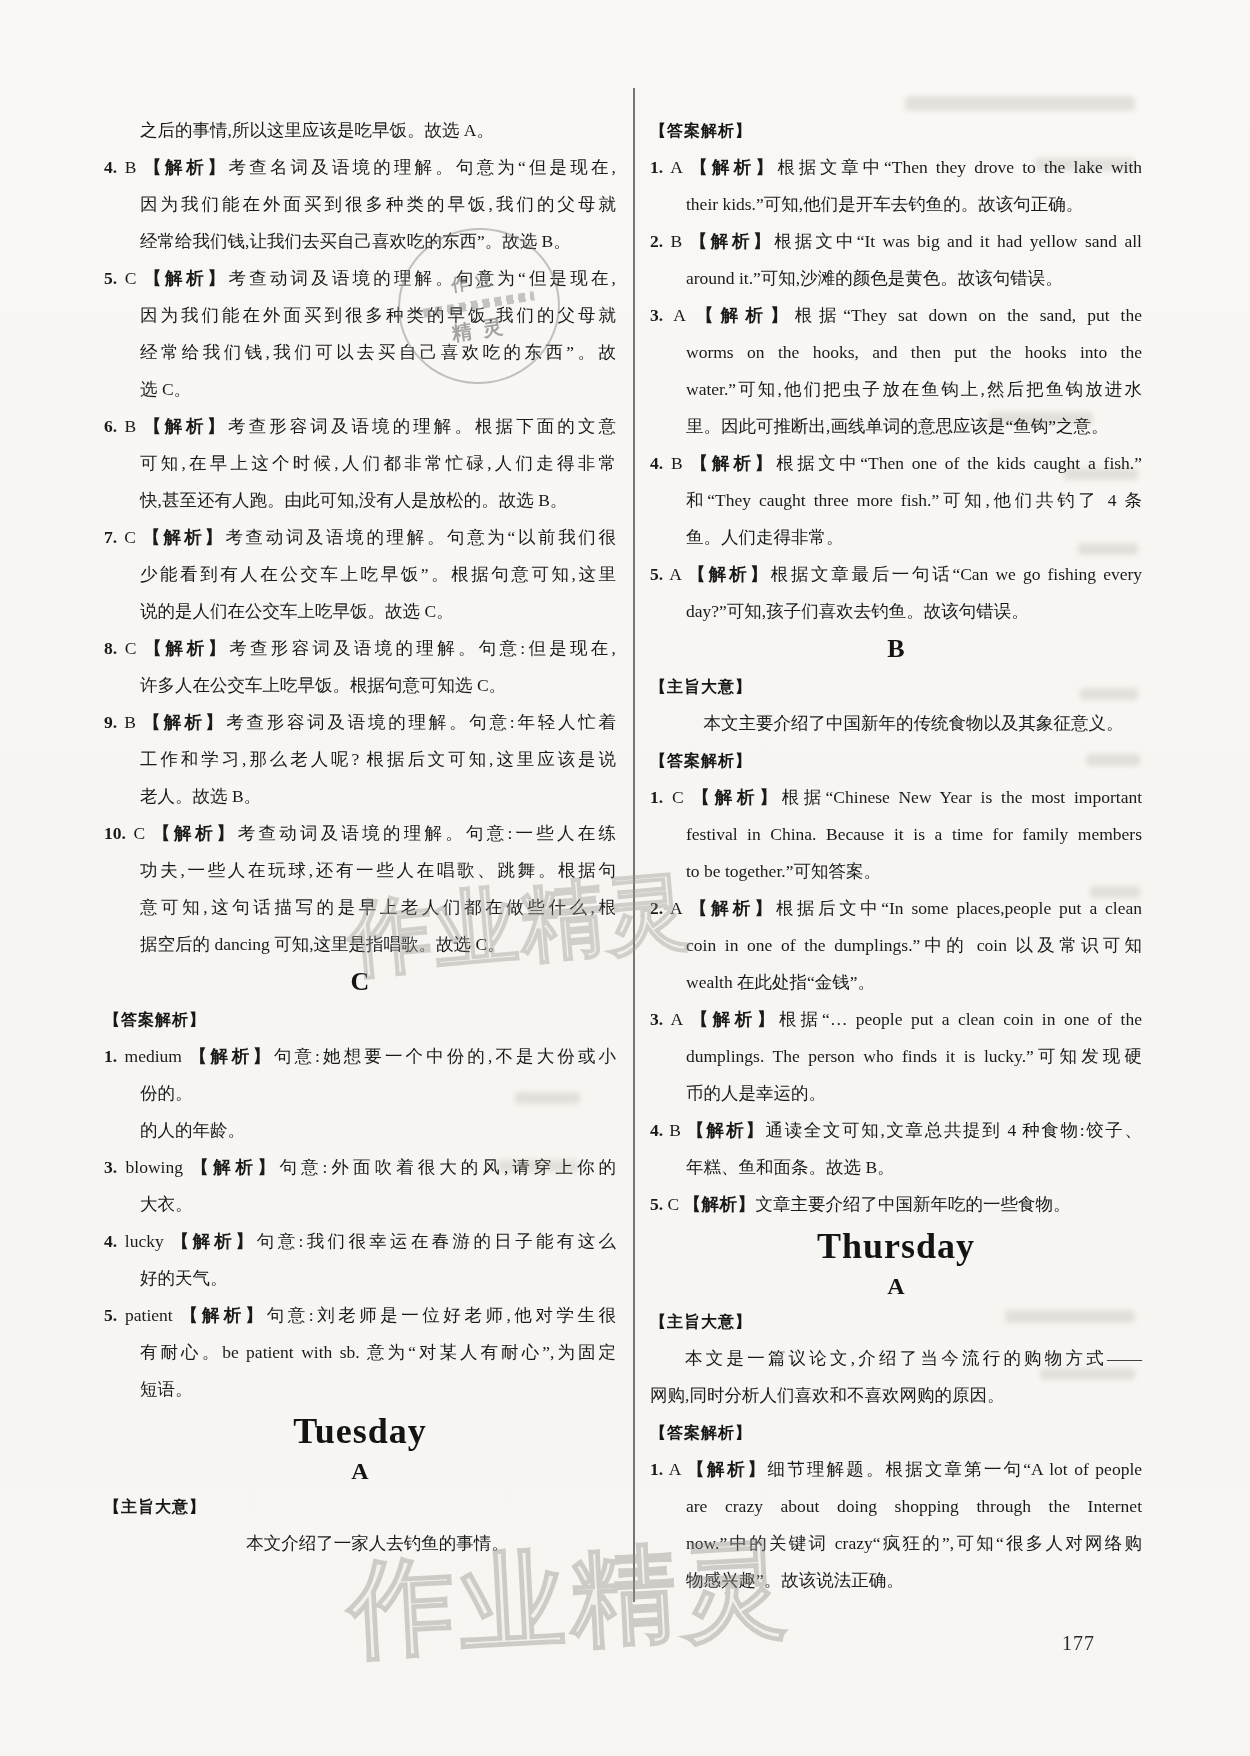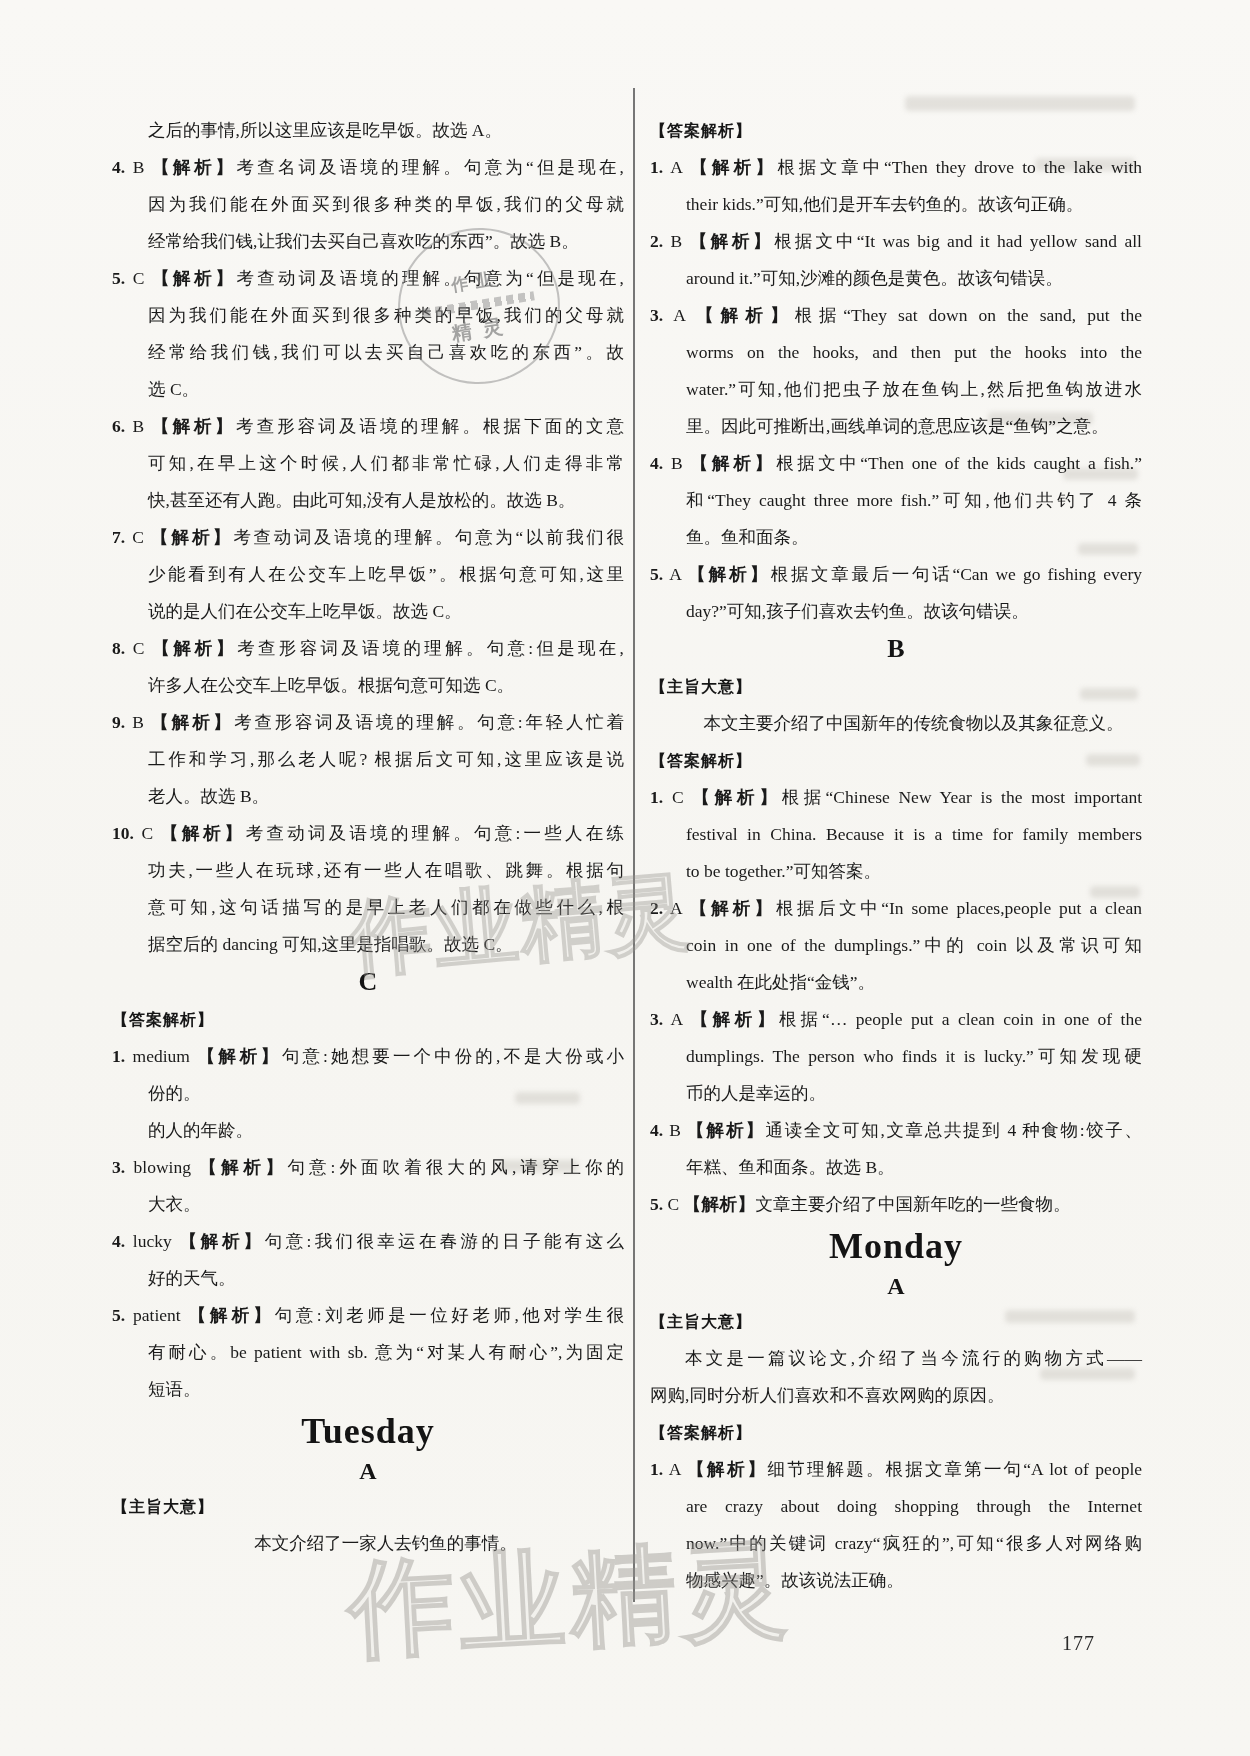--- a/index.html
+++ b/index.html
@@ -2,21 +2,21 @@
 <html><head>
 <meta charset="utf-8">
 <style>
   html,body{margin:0;padding:0;background:#e9e8e4;}
   .page{
     position:relative;width:1250px;height:1756px;overflow:hidden;
     background:linear-gradient(180deg,#f9f8f5 0%,#f6f5f1 55%,#f7f6f2 100%);
     font-family:"Liberation Serif","DejaVu Serif",serif;color:#191919;
   }
   .column{position:absolute;top:112px;}
-  .col-left{left:112px;width:512px;}
+  .col-left{left:104px;width:512px;}
   .col-right{left:650px;width:492px;}
   .divider{position:absolute;left:633px;top:88px;width:1.5px;height:1514px;background:#5f5f5f;opacity:.85;}
   .block{margin:0;}
   .line{height:37px;line-height:37px;font-size:17.5px;white-space:nowrap;color:#1a1a1a;}
   .line.j{white-space:normal;text-align:justify;text-align-last:justify;}
   .line.cont{padding-left:36px;}
   .line.indent{padding-left:35px;text-align:center;}
   .line b.num{font-weight:700;}
   .line b.jx{font-family:"Liberation Sans","DejaVu Sans",sans-serif;font-weight:700;letter-spacing:.5px;}
   .label{font-family:"Liberation Sans","DejaVu Sans",sans-serif;font-weight:700;font-size:16px;height:37px;line-height:37px;letter-spacing:1px;color:#161616;}
@@ -148,21 +148,21 @@
       </div>
       <div class="block item">
         <div class="line j"><b class="num">3.</b> A <b class="jx">【解析】</b>根据“They sat down on the sand, put the</div>
         <div class="line cont j">worms on the hooks, and then put the hooks into the</div>
         <div class="line cont j">water.”可知,他们把虫子放在鱼钩上,然后把鱼钩放进水</div>
         <div class="line cont">里。因此可推断出,画线单词的意思应该是“鱼钩”之意。</div>
       </div>
       <div class="block item">
         <div class="line j"><b class="num">4.</b> B <b class="jx">【解析】</b>根据文中“Then one of the kids caught a fish.”</div>
         <div class="line cont j">和“They caught three more fish.”可知,他们共钓了 4 条</div>
-        <div class="line cont">鱼。鱼和面条。</div>
+        <div class="line cont">鱼。人们走得非常。</div>
       </div>
       <div class="block item">
         <div class="line j"><b class="num">5.</b> A <b class="jx">【解析】</b>根据文章最后一句话“Can we go fishing every</div>
         <div class="line cont">day?”可知,孩子们喜欢去钓鱼。故该句错误。</div>
       </div>
       <div class="heading h-section">B</div>
       <div class="label">【主旨大意】</div>
       <div class="block para">
         <div class="line indent">本文主要介绍了中国新年的传统食物以及其象征意义。</div>
       </div>
@@ -182,21 +182,21 @@
         <div class="line cont j">dumplings. The person who finds it is lucky.”可知发现硬</div>
         <div class="line cont">币的人是幸运的。</div>
       </div>
       <div class="block item">
         <div class="line j"><b class="num">4.</b> B <b class="jx">【解析】</b>通读全文可知,文章总共提到 4 种食物:饺子、</div>
         <div class="line cont">年糕、鱼和面条。故选 B。</div>
       </div>
       <div class="block item">
         <div class="line"><b class="num">5.</b> C <b class="jx">【解析】</b>文章主要介绍了中国新年吃的一些食物。</div>
       </div>
-      <div class="heading h-day">Monday</div>
+      <div class="heading h-day">Thursday</div>
       <div class="heading h-sub">A</div>
       <div class="label">【主旨大意】</div>
       <div class="block para">
         <div class="line indent j">本文是一篇议论文,介绍了当今流行的购物方式——</div>
         <div class="line">网购,同时分析人们喜欢和不喜欢网购的原因。</div>
       </div>
       <div class="label">【答案解析】</div>
       <div class="block item">
         <div class="line j"><b class="num">1.</b> A <b class="jx">【解析】</b>细节理解题。根据文章第一句“A lot of people</div>
         <div class="line cont j">are crazy about doing shopping through the Internet</div>

